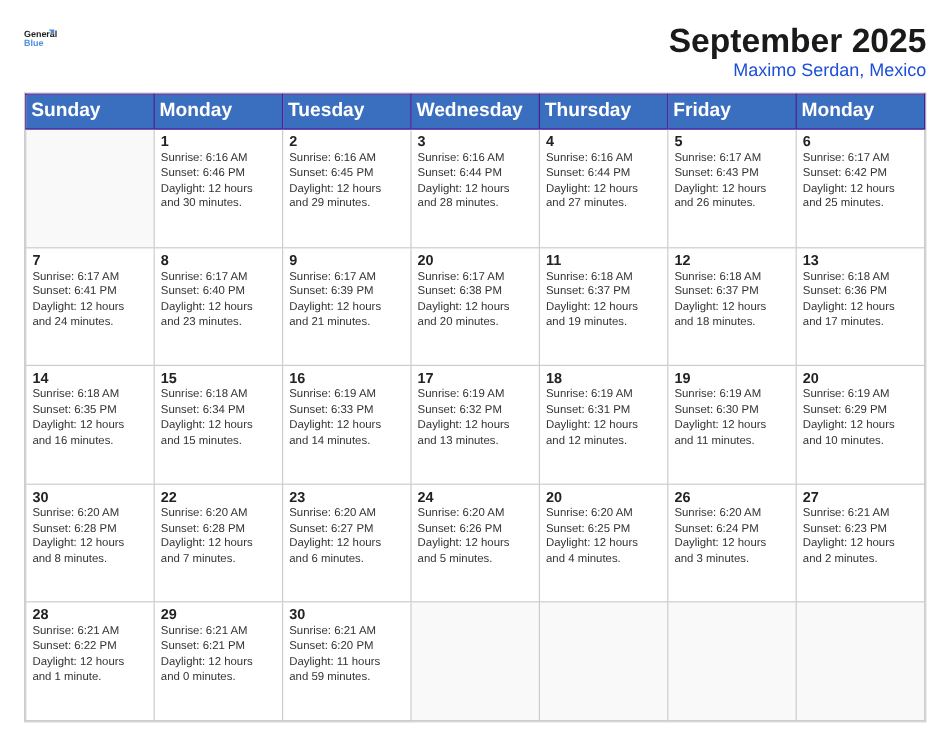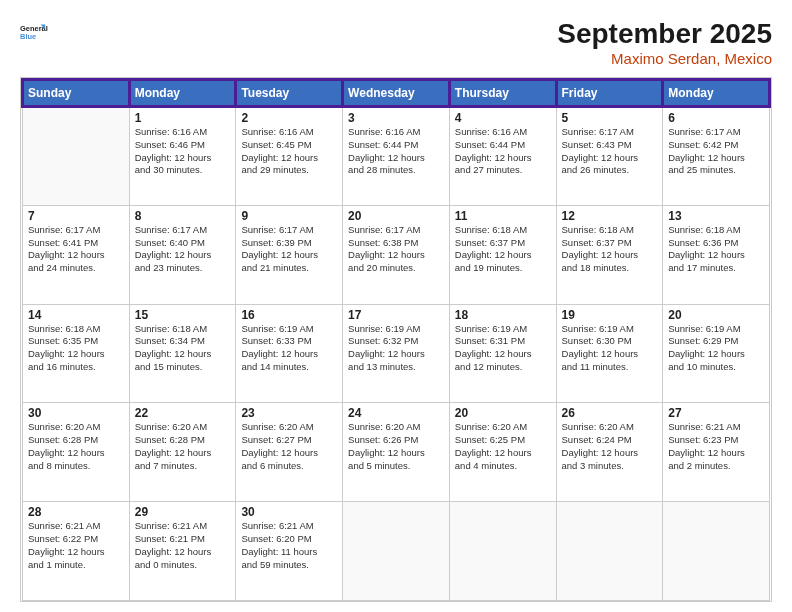--- a/index.html
+++ b/index.html
@@ -35,41 +35,41 @@
     .title-block {
       text-align: right;
     }
     .month-title {
       font-size: 28px;
       font-weight: bold;
       color: #1a1a1a;
     }
     .location {
       font-size: 15px;
-      color: #c2410c;
+      color: #1d4ed8;
     }
     .calendar {
       flex: 1;
       border: 1px solid #ccc;
       border-collapse: collapse;
       width: 100%;
     }
     .calendar table {
       width: 100%;
       border-collapse: collapse;
       height: 100%;
     }
     .calendar th {
       background: #3a6ebf;
       color: #fff;
-      font-size: 12px;
+      font-size: 16px;
       font-weight: bold;
       padding: 5px 4px;
       text-align: left;
-      border: 3px solid #4c1d95;
+      border: 1px solid #4c1d95;
     }
     .calendar td {
       vertical-align: top;
       border: 1px solid #ccc;
       padding: 3px 5px;
       font-size: 10px;
       color: #333;
       width: 14.28%;
       height: 88px;
     }

